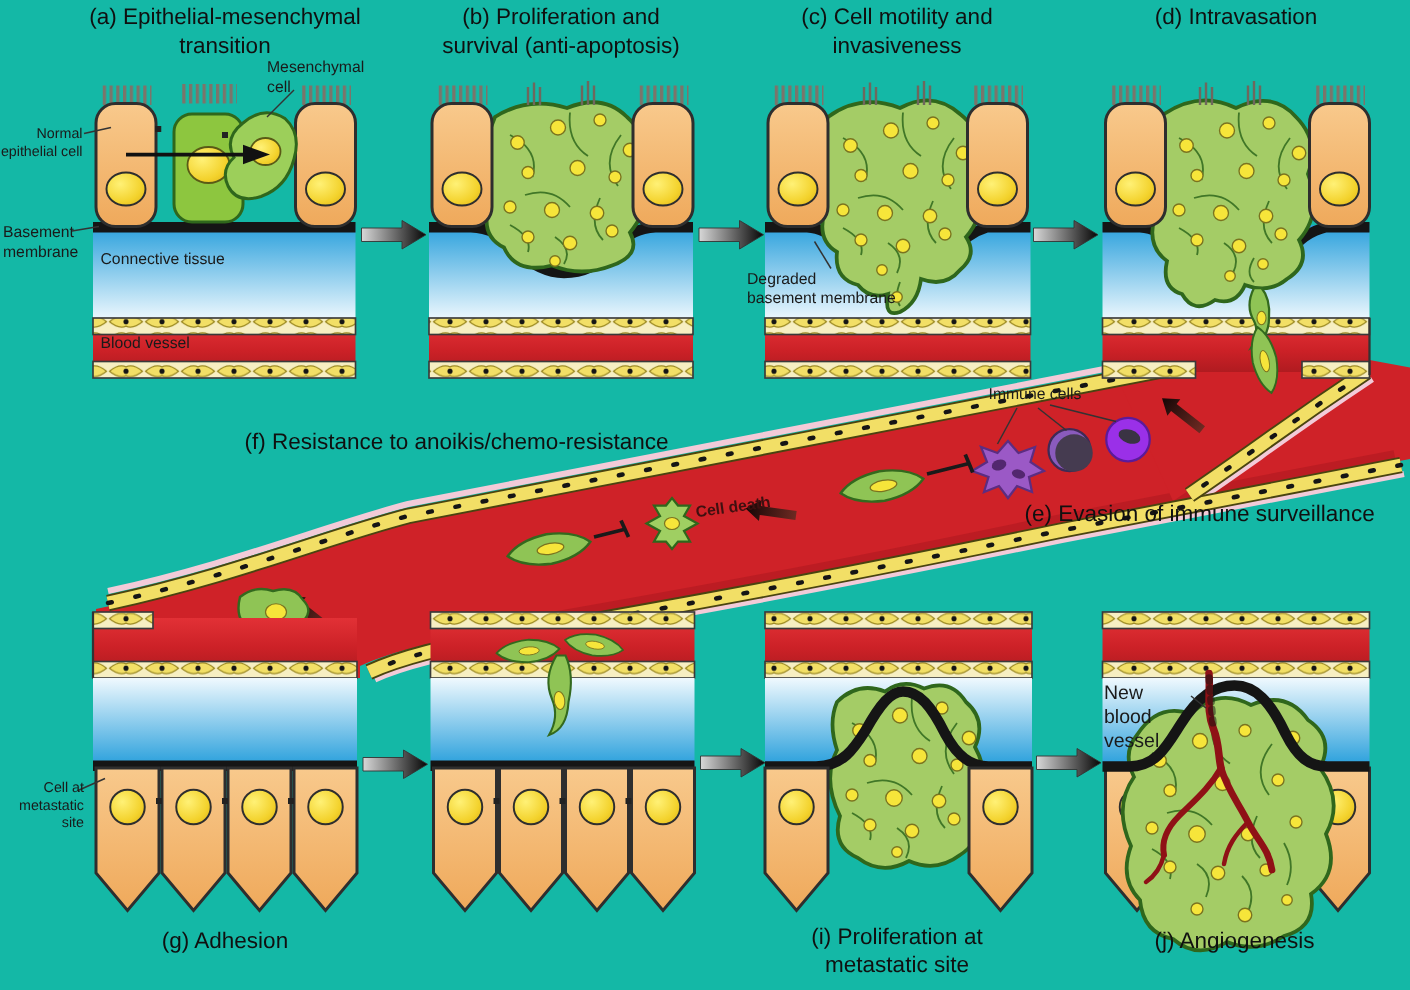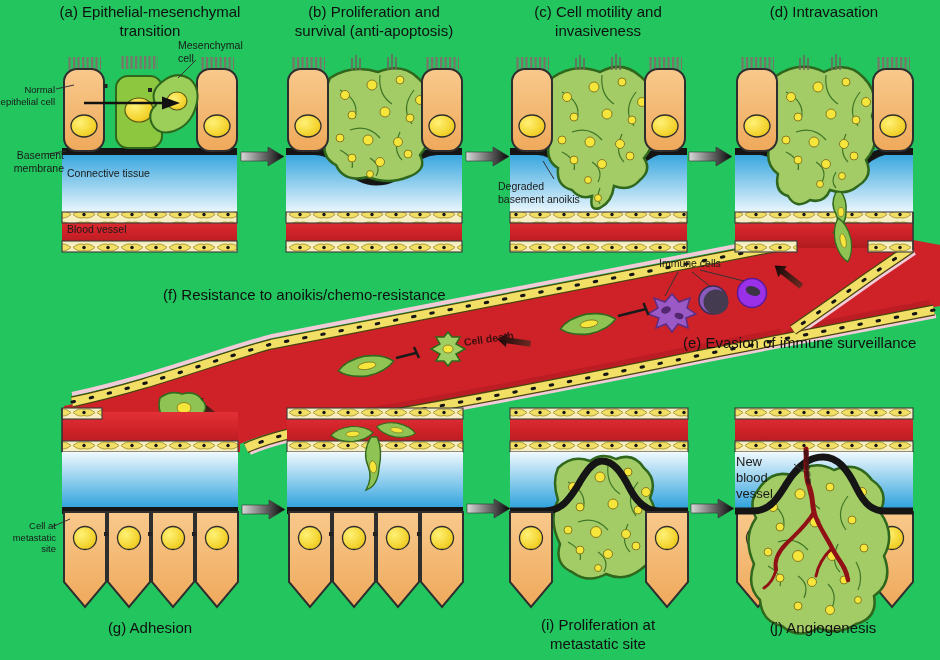--- a/index.html
+++ b/index.html
@@ -1,17 +1,17 @@
 <!DOCTYPE html>
 <html><head>
 <meta charset="utf-8">
 <style>
   html,body{margin:0;padding:0;}
   body{font-family:"Liberation Sans",sans-serif;}
-  #stage{position:relative;width:940px;height:660px;background:#22c55e;overflow:hidden;}
+  #stage{position:relative;width:940px;height:660px;background:#14b8a6;overflow:hidden;}
   #scene{position:absolute;left:0;top:0;}
   .title{position:absolute;font-size:15px;color:#101010;text-align:center;line-height:1.25;white-space:pre-line;z-index:5;}
   .lbl{position:absolute;font-size:10.5px;color:#1a1a1a;line-height:1.22;white-space:pre-line;z-index:5;}
   .lbl-sm{font-size:9.5px;}
   .left{text-align:left;} .right{text-align:right;} .center{text-align:left;}
   .celldeath{font-weight:600;color:#3f1010;transform:rotate(-8deg);transform-origin:left top;}
 </style>
 </head>
 <body>
 
@@ -406,26 +406,26 @@
 <div class="title left" style="left:683px;top:334px;width:256px;">(e) Evasion of immune surveillance</div>
 <div class="title" style="left:60px;top:619px;width:180px;">(g) Adhesion</div>
 <div class="title" style="left:508px;top:616px;width:180px;">(i) Proliferation at
 metastatic site</div>
 <div class="title" style="left:733px;top:619px;width:180px;">(j) Angiogenesis</div>
 
 <div class="lbl lbl-sm right" style="left:0;top:84px;width:55px;">Normal
 epithelial cell</div>
 <div class="lbl center" style="left:178px;top:39px;width:72px;">Mesenchymal
 cell</div>
-<div class="lbl left" style="left:2px;top:149px;width:62px;text-align:right;">Basement
+<div class="lbl left" style="left:2px;top:149px;width:62px;">Basement
 membrane</div>
 <div class="lbl left" style="left:67px;top:167px;width:100px;">Connective tissue</div>
 <div class="lbl left" style="left:67px;top:223px;width:90px;">Blood vessel</div>
 <div class="lbl center" style="left:498px;top:180px;width:116px;">Degraded
-basement anoikis</div>
+basement membrane</div>
 <div class="lbl center" style="left:659px;top:257px;width:72px;">Immune cells</div>
 <div class="lbl celldeath" style="left:463px;top:336px;">Cell death</div>
 <div class="lbl lbl-sm right" style="left:0;top:520px;width:56px;">Cell at
 metastatic site</div>
 <div class="lbl center" style="left:736px;top:454px;width:58px;font-size:13px;">New blood
 vessel</div>
 
 </div>
 
 </body></html>

